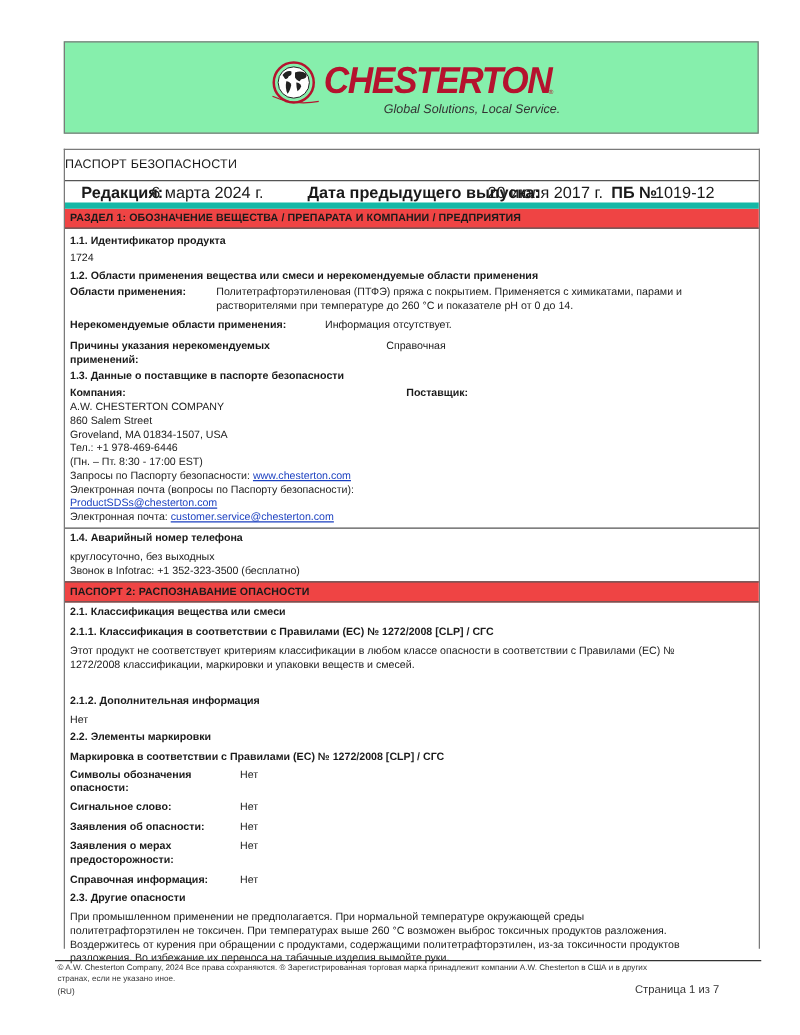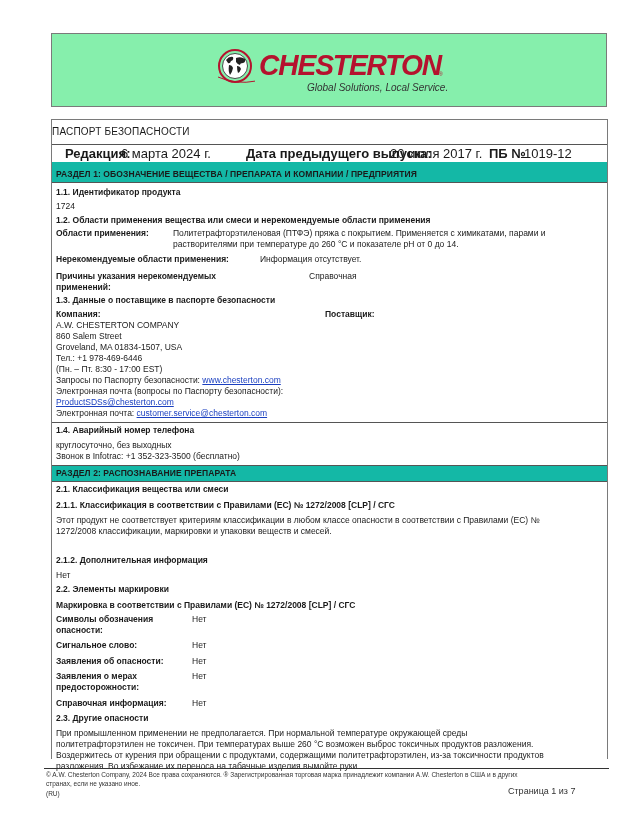--- a/index.html
+++ b/index.html
@@ -18,21 +18,21 @@
               color: #333; white-space: nowrap; }
 
   .main { position: absolute; left: 51px; top: 119px; width: 557px; height: 640px;
           border-left: 1px solid #7a7a7a; border-right: 1px solid #7a7a7a; border-top: 1px solid #7a7a7a;
           box-sizing: border-box; }
   .title-row { height: 24px; line-height: 24px; text-align: left; font-size: 10px;
                font-weight: normal; border-bottom: 1px solid #555; letter-spacing: 0.2px; }
   .meta-row { height: 17px; line-height: 17px; font-size: 13px; border-bottom: 5px solid #14b8a6; position: relative; }
   .meta-row span { position: absolute; white-space: nowrap; }
   .b { font-weight: bold; }
-  .section-hdr { background: #14b8a6; height: 15px; line-height: 15px; font-size: 8.5px; font-weight: bold;
+  .section-hdr { background: #ef4444; height: 15px; line-height: 15px; font-size: 8.5px; font-weight: bold;
                  padding-left: 4px; border-bottom: 1px solid #555; letter-spacing: 0.1px; }
   .sub-hdr { font-size: 8.5px; font-weight: bold; padding-left: 4px; height: 14px; line-height: 14px; }
   .row { font-size: 8.5px; padding-left: 4px; line-height: 11px; }
   .pad-b { padding-bottom: 3px; }
   .sep-top { border-top: 1px solid #555; }
   .kv { position: relative; font-size: 8.5px; line-height: 11px; }
   .kv .k { position: absolute; left: 4px; font-weight: bold; }
   .kv .v { position: absolute; }
   a.lnk { color: #1a3fc0; text-decoration: underline; }
 
@@ -109,21 +109,21 @@
     <a class="lnk">ProductSDSs@chesterton.com</a>
   </div>
   <div class="row pad-b">
     <span>Электронная почта: </span><a class="lnk">customer.service@chesterton.com</a>
   </div>
 
   <div class="sub-hdr sep-top" style="height:15px;line-height:15px">1.4. Аварийный номер телефона</div>
   <div class="row" style="margin-top:2px">круглосуточно, без выходных</div>
   <div class="row pad-b">Звонок в Infotrac:  +1 352-323-3500 (бесплатно)</div>
 
-  <div class="section-hdr sep-top">РАЗДЕЛ 2:  РАСПОЗНАВАНИЕ ПРЕПАРАТА</div>
+  <div class="section-hdr sep-top">ПАСПОРТ 2:  РАСПОЗНАВАНИЕ ОПАСНОСТИ</div>
   <div class="sub-hdr">2.1. Классификация вещества или смеси</div>
   <div class="sub-hdr" style="margin-top:2px">2.1.1. Классификация в соответствии с Правилами (ЕС) № 1272/2008 [CLP] / СГС</div>
   <div class="row" style="margin-top:3px">Этот продукт не соответствует критериям классификации в любом классе опасности в соответствии с Правилами (ЕС) №</div>
   <div class="row">1272/2008 классификации, маркировки и упаковки веществ и смесей.</div>
   <div class="sub-hdr" style="margin-top:16px">2.1.2. Дополнительная информация</div>
   <div class="row" style="height:14px;line-height:14px;margin-top:1px">Нет</div>
   <div class="sub-hdr">2.2. Элементы маркировки</div>
   <div class="sub-hdr" style="margin-top:2px">Маркировка в соответствии с Правилами (ЕС) № 1272/2008 [CLP] / СГС</div>
 
   <div class="kv" style="height:26px;margin-top:1px">

